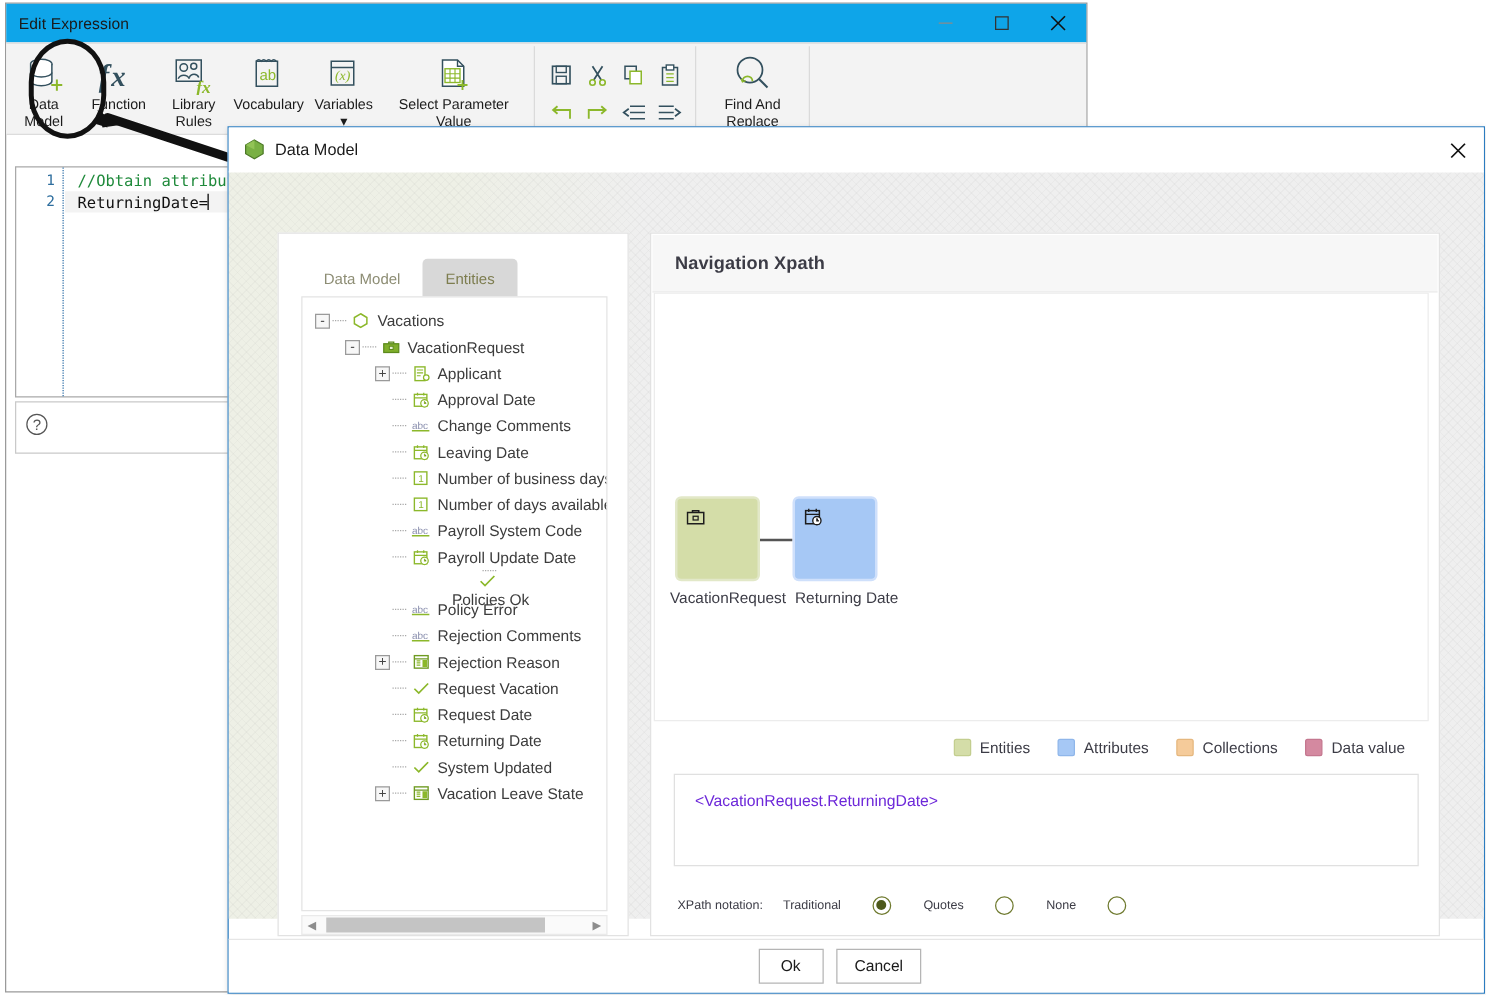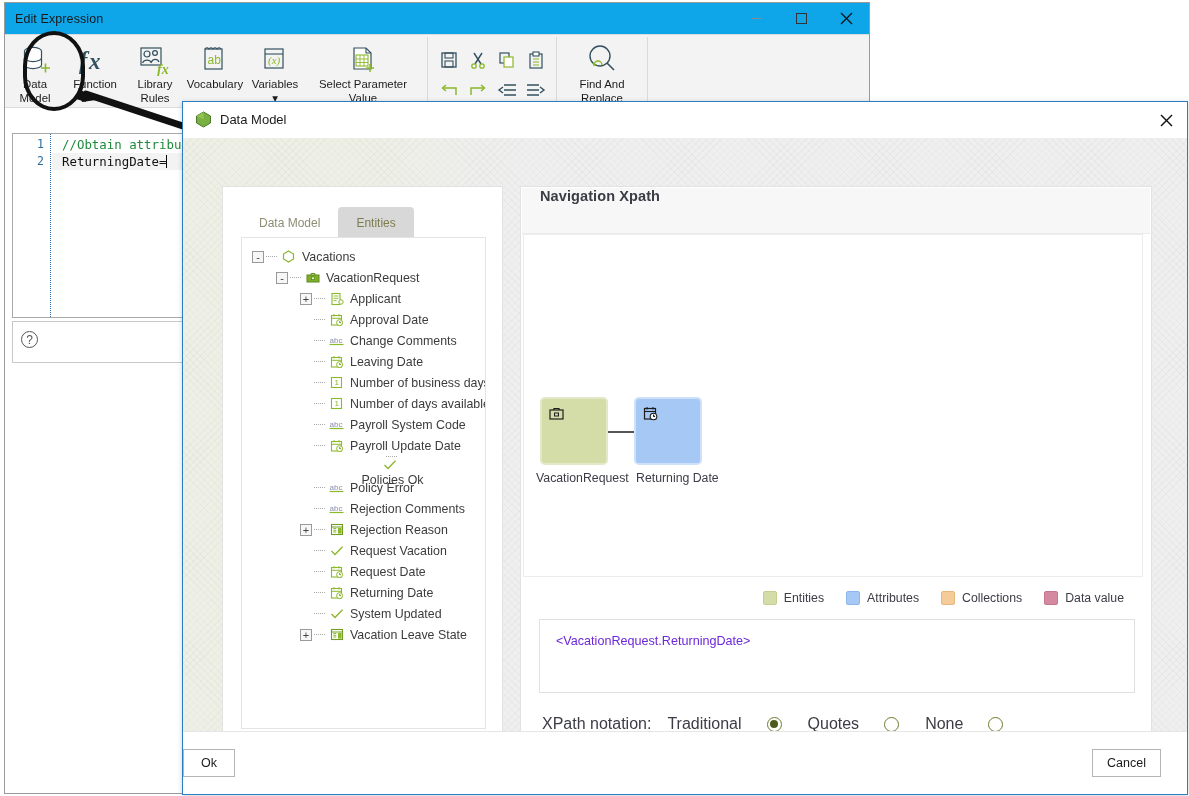--- a/index.html
+++ b/index.html
@@ -110,23 +110,23 @@
     display:flex; align-items:center; justify-content:center; color:#222; font-size: 15px;
   }
   .dlg-body {
     position: absolute; left: 0; top: 36px; right: 0; bottom: 59px;
     background:
       repeating-linear-gradient(45deg, rgba(0,0,0,.022) 0 1px, transparent 1px 5px),
       repeating-linear-gradient(-45deg, rgba(0,0,0,.022) 0 1px, transparent 1px 5px),
       linear-gradient(to right, #eef0e6 0 18%, #efefef 33% 100%);
   }
   .dlg-footer {
-    position:absolute; left:0; right:0; bottom:0; height: 63px; background:#fff;
+    position:absolute; left:0; right:0; bottom:0; height: 43px; background:#fff;
     border-top: 1px solid #e6e6e6;
-    display:flex; align-items:center; justify-content:space-between; padding-right: 26px; gap: 10px;
+    display:flex; align-items:center; justify-content:center; padding-right: 26px; gap: 10px;
   }
   .btn {
     min-width: 52px; height: 28px; padding: 0 14px; background:#fff;
     border: 1px solid #b5b5b5; font-size: 12.5px; color:#1a1a1a;
     font-family: "Liberation Sans", sans-serif; cursor: default;
   }
 
   
   .left-card {
     position:absolute; left: 39px; top: 48px; width: 281px; height: 563px;
@@ -163,21 +163,21 @@
   .hs-thumb { position:absolute; left: 4px; top:0; width: 175px; height: 12px; background:#c4c4c4; }
 
   
   .right-card {
     position:absolute; left: 337px; top: 48px; width: 632px; height: 563px;
     background:#fff; border:1px solid #e2e2e2;
   }
   .nav-header {
     position:absolute; left: 1px; top: 1px; right: 1px; height: 46px;
     background: #f7f7f7; border-bottom: 1px solid #ececec;
-    display:flex; padding-left: 18px;
+    display:flex; align-items:center; padding-left: 18px;
   }
   .nav-title { font-size: 14.5px; font-weight: bold; color: #3c3c46; letter-spacing:.1px;}
   .canvas {
     position:absolute; left: 1px; top: 47px; width: 620px; height: 343px;
     margin-left: 1px; border: 1px solid #ececec; background:#fff;
   }
   .node {
     position:absolute; width: 68px; height: 68px; border-radius: 5px;
   }
   .node .nico { position:absolute; left: 7px; top: 7px; width:16px; height:16px; }
@@ -193,21 +193,21 @@
   }
   .lg-item { display:flex; align-items:center; gap: 7px; font-size: 12.3px; color:#3c3c46; }
   .sw { width: 14px; height: 14px; border-radius: 2px; }
   .xpath-box {
     position:absolute; left: 18px; top: 432px; width: 596px; height: 74px;
     border: 1px solid #e0e0e0; background:#fff; padding: 14px 16px;
     font-size: 12.6px; color: #6d28d9;
   }
   .notation-row {
     position:absolute; left: 0px; top: 525px; width: 632px; height: 24px;
-    display:flex; align-items:center; padding-left: 3px; font-size: 16px; color:#3c3c46;
+    display:flex; align-items:center; padding-left: 3px; font-size: 10px; color:#3c3c46;
   }
   .nt-label { margin-right: 16px; color:#3c3c46; }
   .radio-wrap { display:flex; align-items:center; gap: 25px; margin-right: 26px; }
   .radio {
     width: 15px; height: 15px; border-radius: 50%; border: 1.6px solid #6f7a2f;
     display:flex; align-items:center; justify-content:center; background:#fff;
   }
   .radio .dot { width: 8px; height: 8px; border-radius: 50%; background: #4e5a1c; }
 </style>
 </head>

